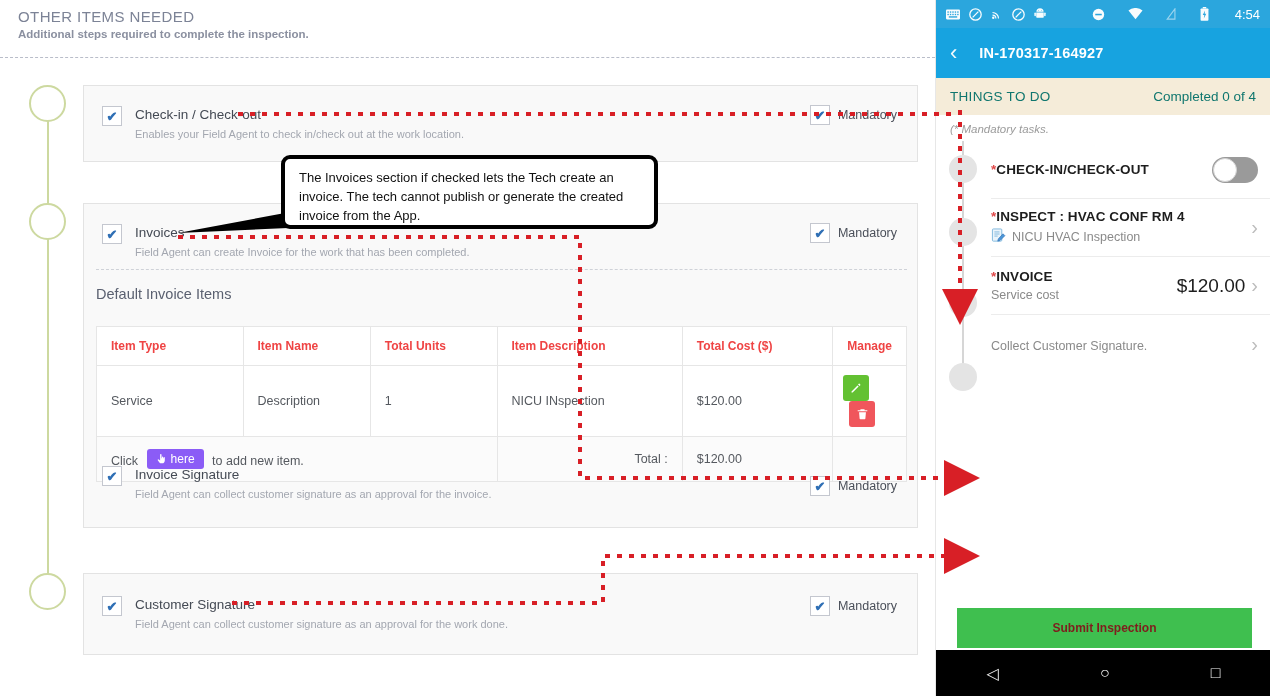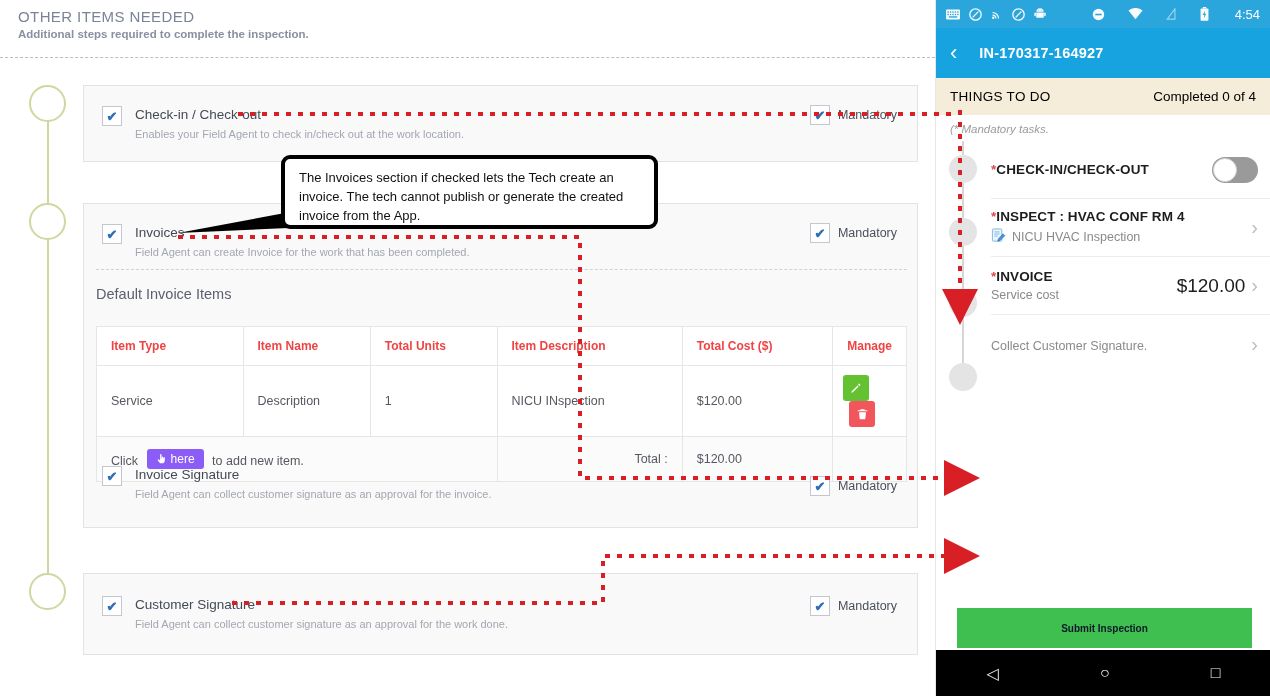--- a/index.html
+++ b/index.html
@@ -165,21 +165,21 @@
   .loc-row .sys { color: #8d9096; }
   .loc-row .rm  { color: #8d9096; margin-left: 8px; }
 
   .desc-blk { padding: 12px 14px 10px 14px; }
   .desc-blk .h { font-size: 15px; color: #4a4442; margin-bottom: 10px; }
   .desc-blk .p { font-size: 13.5px; color: #3b3b3b; }
 
   .todo-bar {
     height: 37px; background: #f5ecd9;
     display: flex; align-items: center; justify-content: space-between;
-    padding: 0 14px; color: #000000;
+    padding: 0 14px; color: #0f766e;
   }
   .todo-bar .l { font-size: 13.5px; letter-spacing: .3px; }
   .todo-bar .r { font-size: 13.5px; }
 
   .mand-note {
     padding: 8px 14px 6px 14px; font-size: 11.5px; color: #9b9b9b;
     font-style: italic;
   }
 
   .task-list { position: relative; padding-left: 55px; }
@@ -212,23 +212,23 @@
     position: relative; flex: none;
   }
   .switch .knob {
     position: absolute; left: 1px; top: 1px;
     width: 24px; height: 24px; border-radius: 50%;
     background: #ffffff; border: 1px solid #d2d2d2;
   }
 
   .submit {
     position: absolute; left: 21px; top: 608px;
-    width: 295px; height: 40px; background: #3fbf4f; color: #0f172a;
+    width: 295px; height: 40px; background: #3fbf4f; color: #7f1d1d;
     display: flex; align-items: center; justify-content: center;
-    font-size: 10px; font-weight: bold;
+    font-size: 12px; font-weight: bold;
   }
   .navbar {
     position: absolute; left: 0; bottom: 0; width: 335px; height: 46px;
     background: #000000; display: flex; align-items: center;
     justify-content: space-around; color: #ffffff;
   }
   .navbar .n { opacity: .95; }
 
   
   #anno { position: absolute; left: 0; top: 0; width: 1270px; height: 696px; pointer-events: none; }

